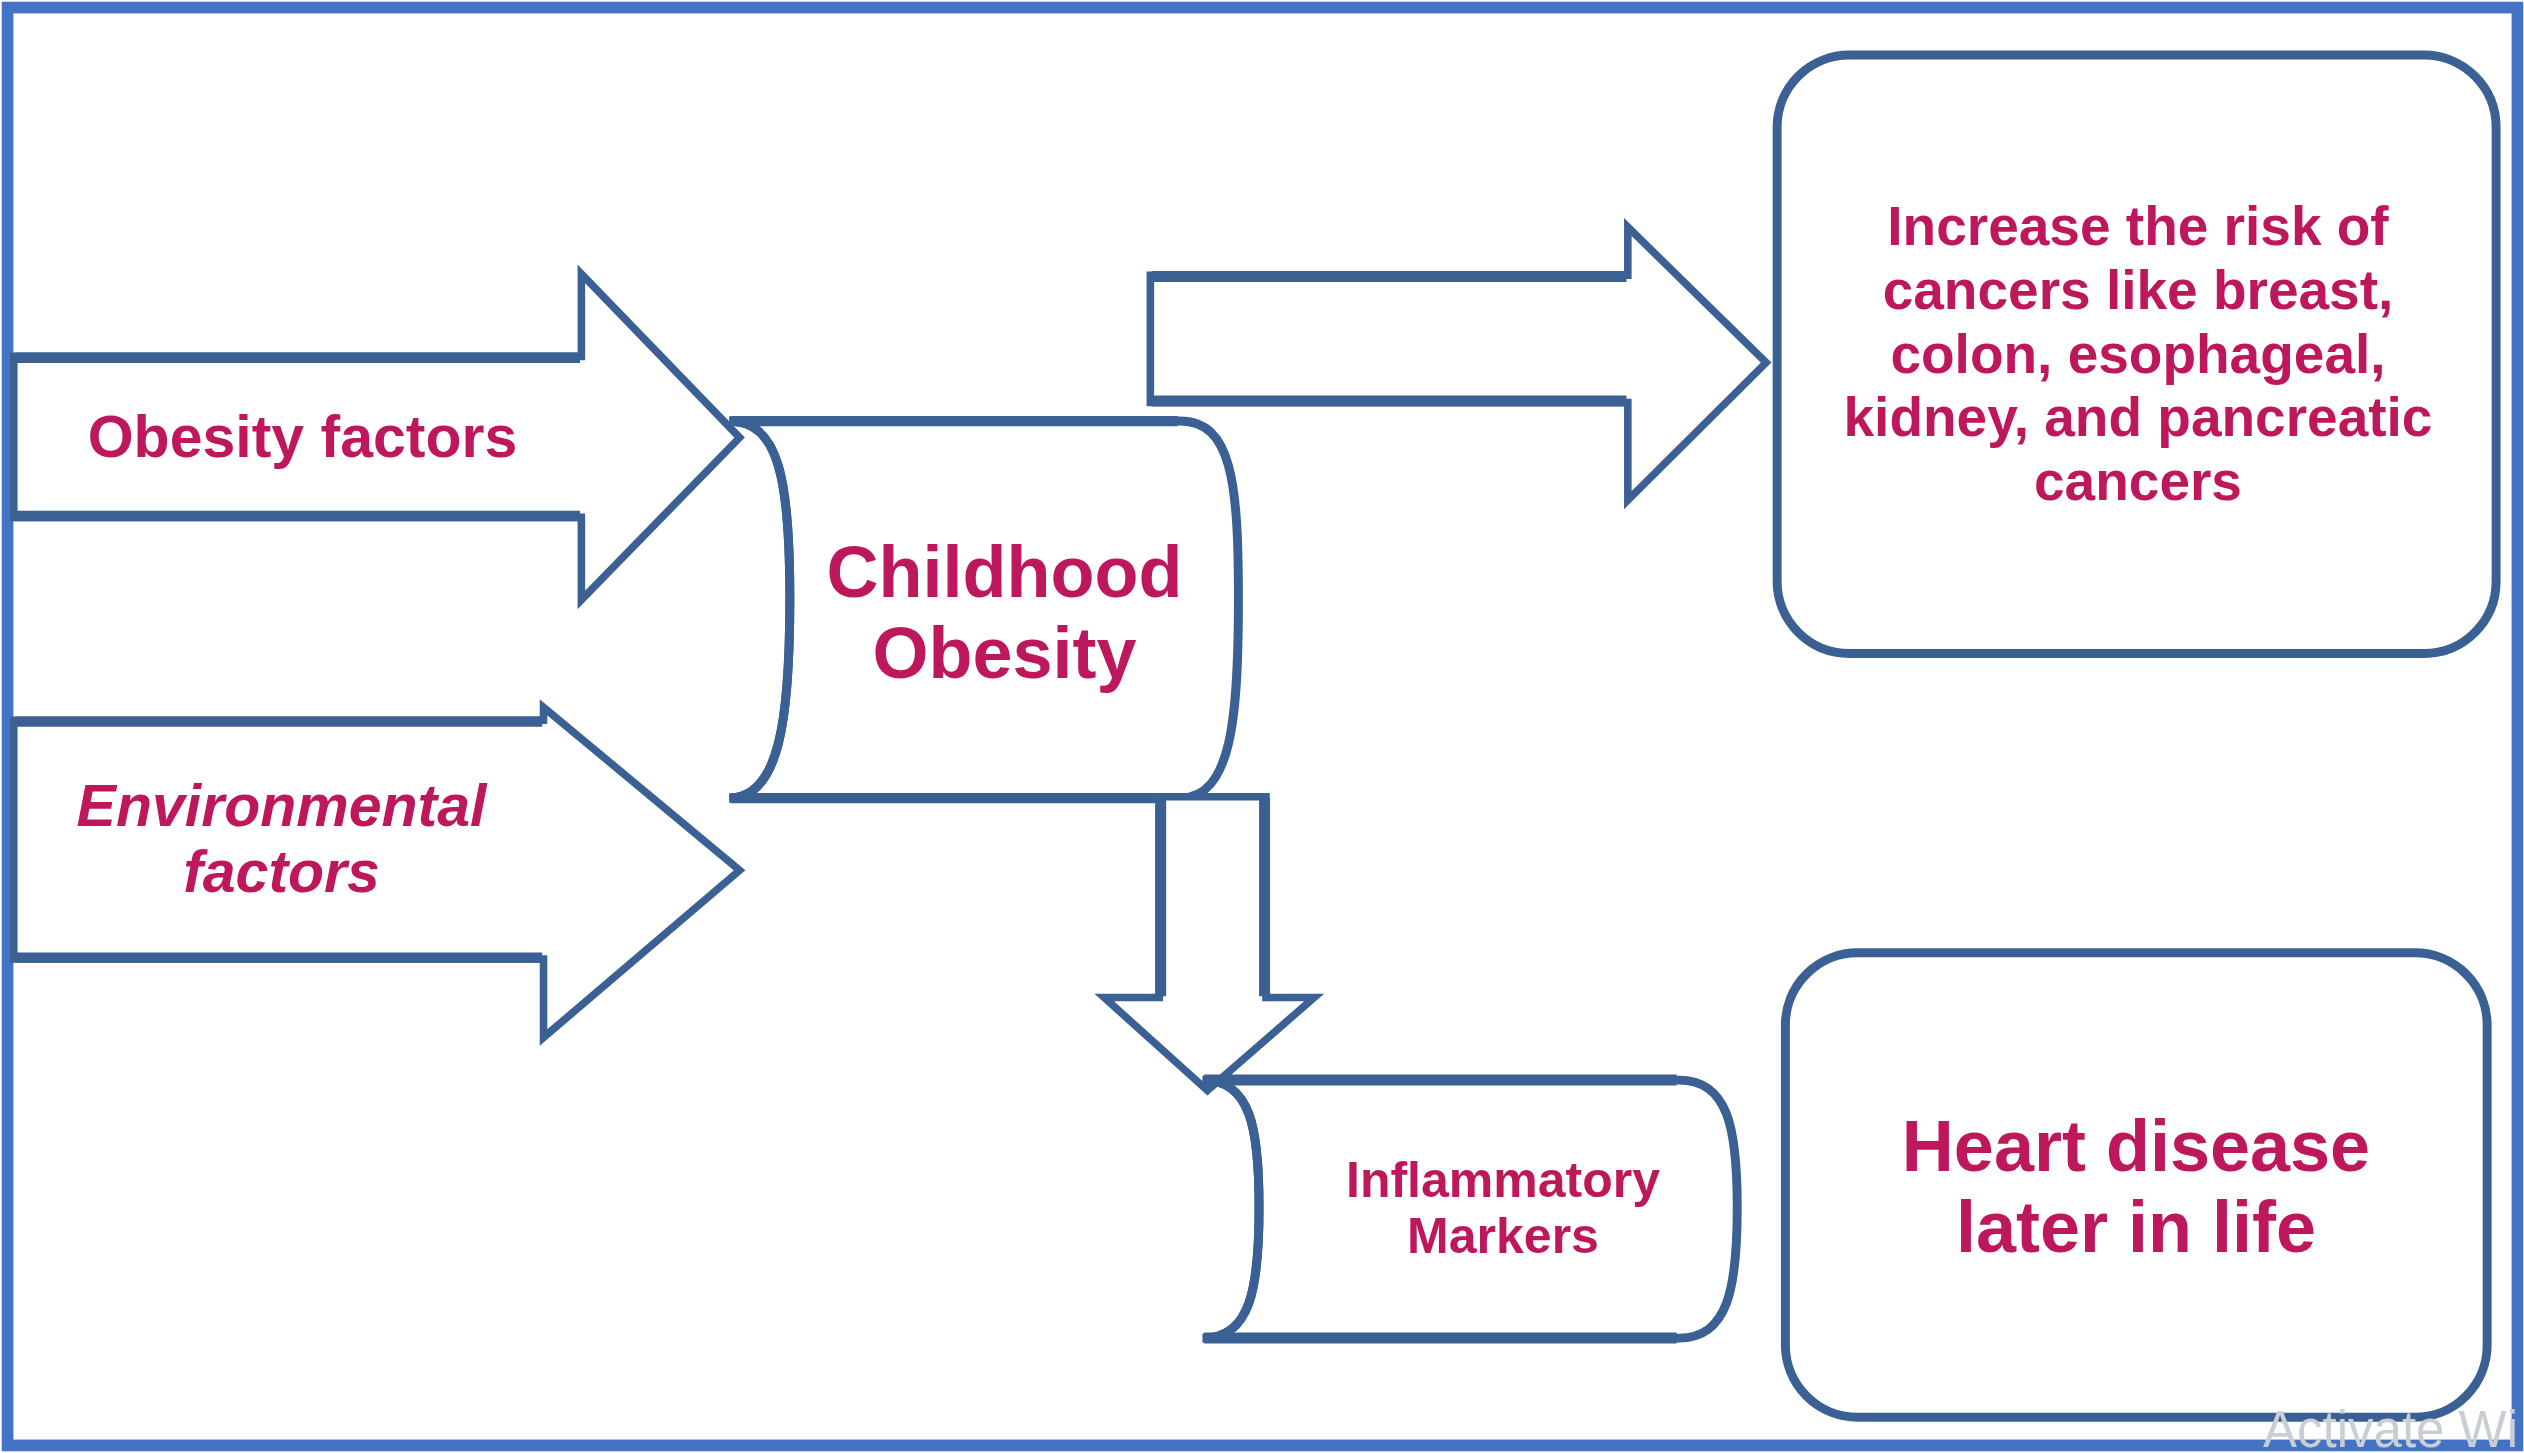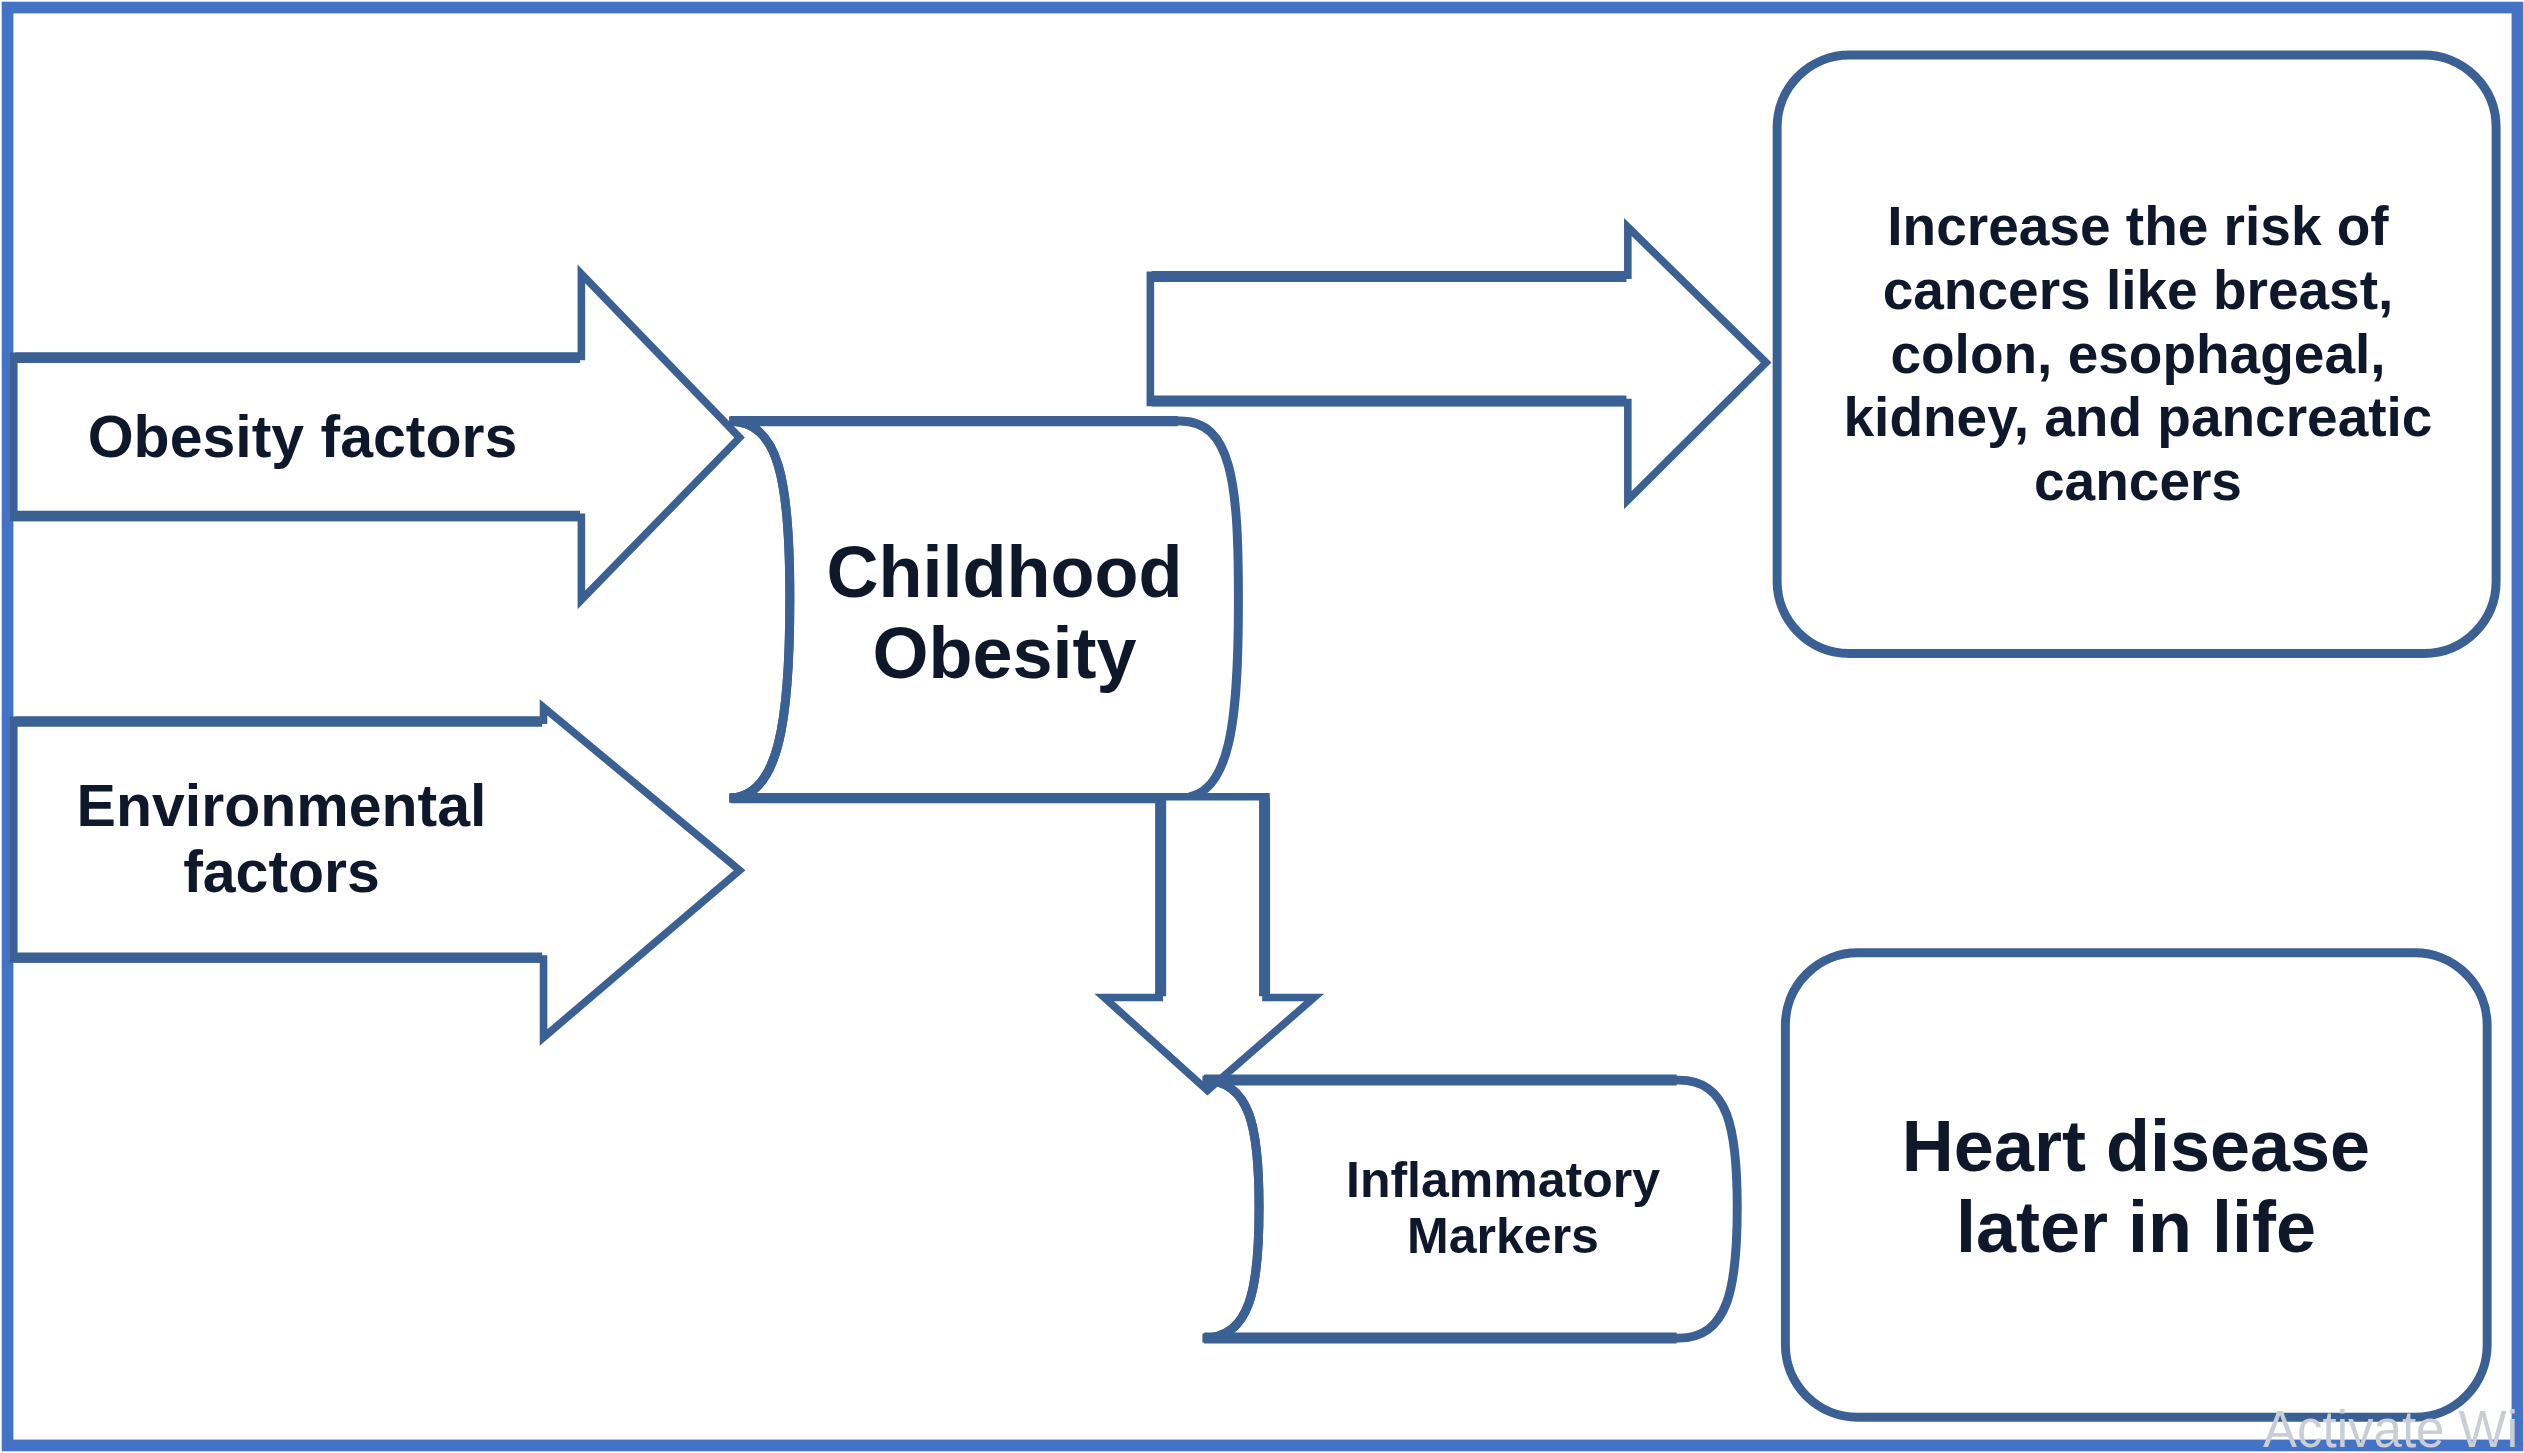--- a/index.html
+++ b/index.html
@@ -25,21 +25,21 @@
     top: 0;
     width: 2525px;
     height: 1453px;
   }
   .shape-label {
     position: absolute;
     display: flex;
     align-items: center;
     justify-content: center;
     text-align: center;
-    color: #0f172a;
+    color: #be185d;
     font-weight: bold;
     font-family: "Liberation Sans", sans-serif;
     white-space: pre-line;
     line-height: 1.12;
     pointer-events: none;
   }
   .watermark {
     position: absolute;
     color: #c9cdd4;
     font-family: "Liberation Sans", sans-serif;
@@ -131,21 +131,21 @@
              C 1830 1872 1818 1945 1748 1945" fill="none" stroke="#3B6094" stroke-width="13"></path>
     <path d="M 1750 1570 L 2437 1570" fill="none" stroke="#3B6094" stroke-width="16"></path>
     <path d="M 1750 1945 L 2437 1945" fill="none" stroke="#3B6094" stroke-width="16"></path>
 
     <rect x="2595" y="1385" width="1020" height="675" rx="105" ry="105" fill="#ffffff" stroke="#3B6094" stroke-width="13"></rect>
 
   </svg>
 
   <div class="shape-label" style="left:41px; top:372px; width:523px; height:131px; font-size:59px;">Obesity factors</div>
 
-  <div class="shape-label" style="left:34px; top:729px; width:495px; height:220px; font-size:59px;">Environmental
+  <div class="shape-label" style="left:34px; top:729px; width:495px; height:220px; font-size:59px;font-style:italic;">Environmental
 factors</div>
 
   <div class="shape-label" style="left:791px; top:482px; width:427px; height:261px; font-size:72px;">Childhood
 Obesity</div>
 
   <div class="shape-label" style="left:1806px; top:76px; width:664px; height:557px; font-size:55px; line-height:1.16;">Increase the risk of cancers like breast, colon, esophageal, kidney, and pancreatic cancers</div>
 
   <div class="shape-label" style="left:1276px; top:1101px; width:454px; height:213px; font-size:50px;">Inflammatory
 Markers</div>
 

